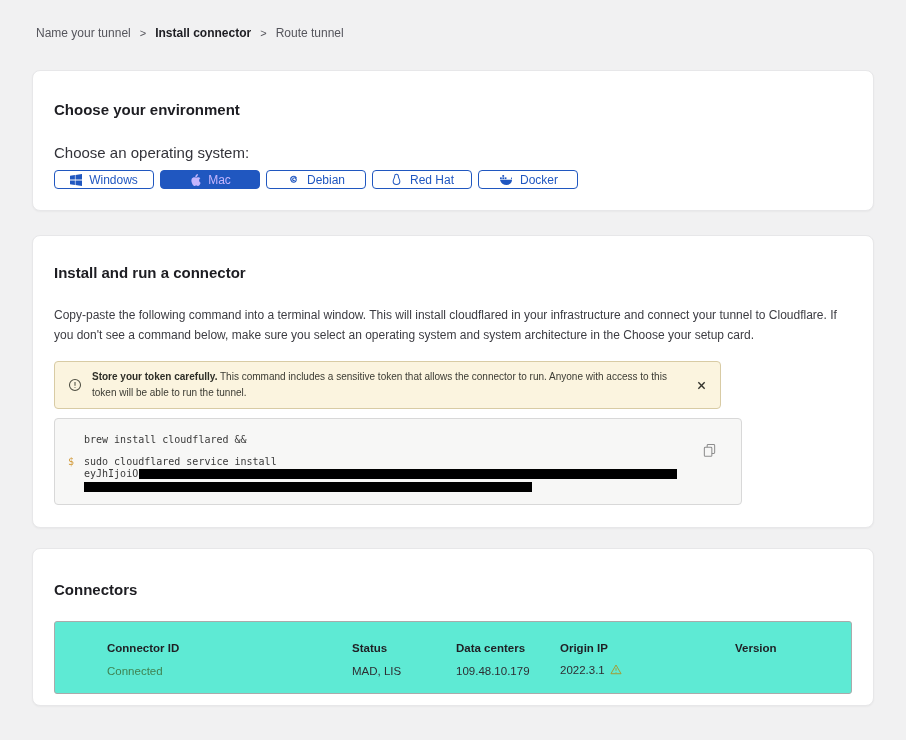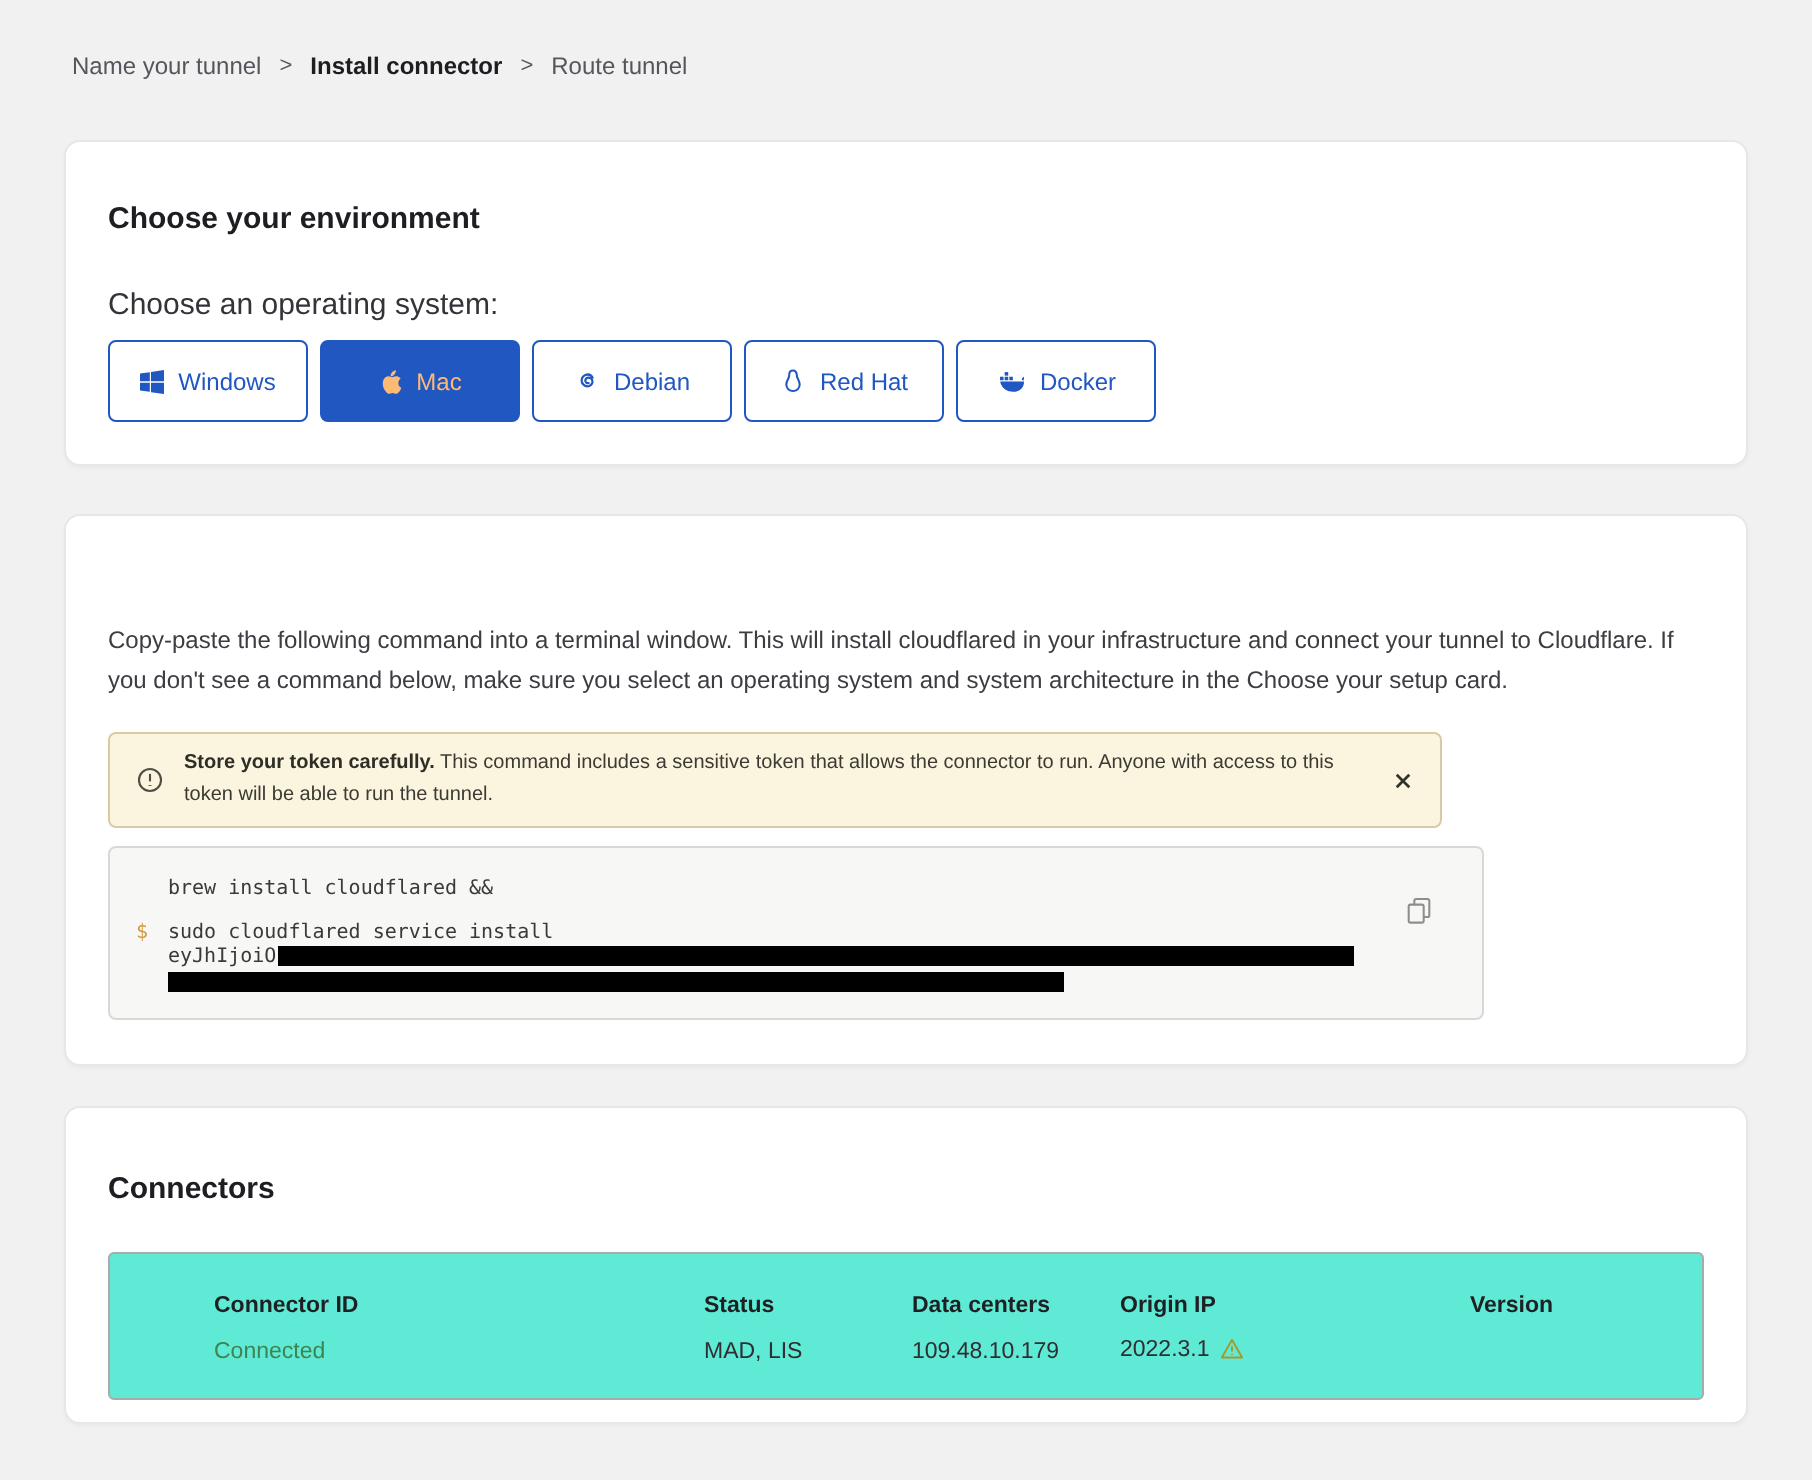--- a/index.html
+++ b/index.html
@@ -28,28 +28,28 @@
     margin: 0 32px;
     box-shadow: 0 1px 2px rgba(0,0,0,0.04);
   }
   .card h2 { font-size: 15px; font-weight: bold; color: #1d1d22; }
 
   
   #environment-card { margin-top: 30px; padding: 30px 21px 21px 21px; }
   .os-label { margin-top: 26px; font-size: 15px; color: #33333a; }
   .os-row { margin-top: 9px; display: flex; gap: 6px; }
   .os-btn {
-    width: 100px; height: 41px;
+    width: 100px; height: 19px;
     display: inline-flex; align-items: center; justify-content: center; gap: 7px;
     background: #fff; border: 1px solid var(--accent); border-radius: 4px;
     color: var(--accent); font-size: 12px; font-family: "Liberation Sans", sans-serif;
     cursor: pointer;
   }
   .os-btn .oicon { display: inline-flex; color: inherit; }
-  .os-btn.selected { background: var(--accent); color: #fdba74; }
+  .os-btn.selected { background: var(--accent); color: #c4b5fd; }
 
   
   #install-card { margin-top: 24px; padding: 28px 21px 22px 21px; }
   .desc { margin-top: 24px; font-size: 12px; line-height: 20px; color: #3c3c42; max-width: 795px; }
 
   .warning-banner {
     margin-top: 16px; width: 667px;
     background: #fbf4df; border: 1px solid #d8cba4; border-radius: 4px;
     display: flex; align-items: center; gap: 10px;
     padding: 7px 12px 7px 13px;
@@ -162,20 +162,21 @@
             <path d="M14.6 6.9c.5-.8.5-1.7.3-2.2-.6.3-1 .9-1.1 1.6z"></path>
           </svg>
       </span>
       <span>Docker</span>
     </button>
   </div>
 </section>
 
 
 <section class="card" id="install-card">
+  <h2>Install and run a connector</h2>
   <p class="desc">Copy-paste the following command into a terminal window. This will install cloudflared in your infrastructure and connect your tunnel to Cloudflare. If you don't see a command below, make sure you select an operating system and system architecture in the Choose your setup card.</p>
 
   <div class="warning-banner">
     <span class="wicon">
       <svg width="14" height="14" viewBox="0 0 16 16" fill="none" stroke="#4e4e42" stroke-width="1.2">
           <circle cx="8" cy="8" r="6.3"></circle>
           <line x1="8" y1="4.5" x2="8" y2="8.8"></line>
           <line x1="8" y1="10.9" x2="8" y2="11.4" stroke-width="1.7"></line>
         </svg>
     </span>

